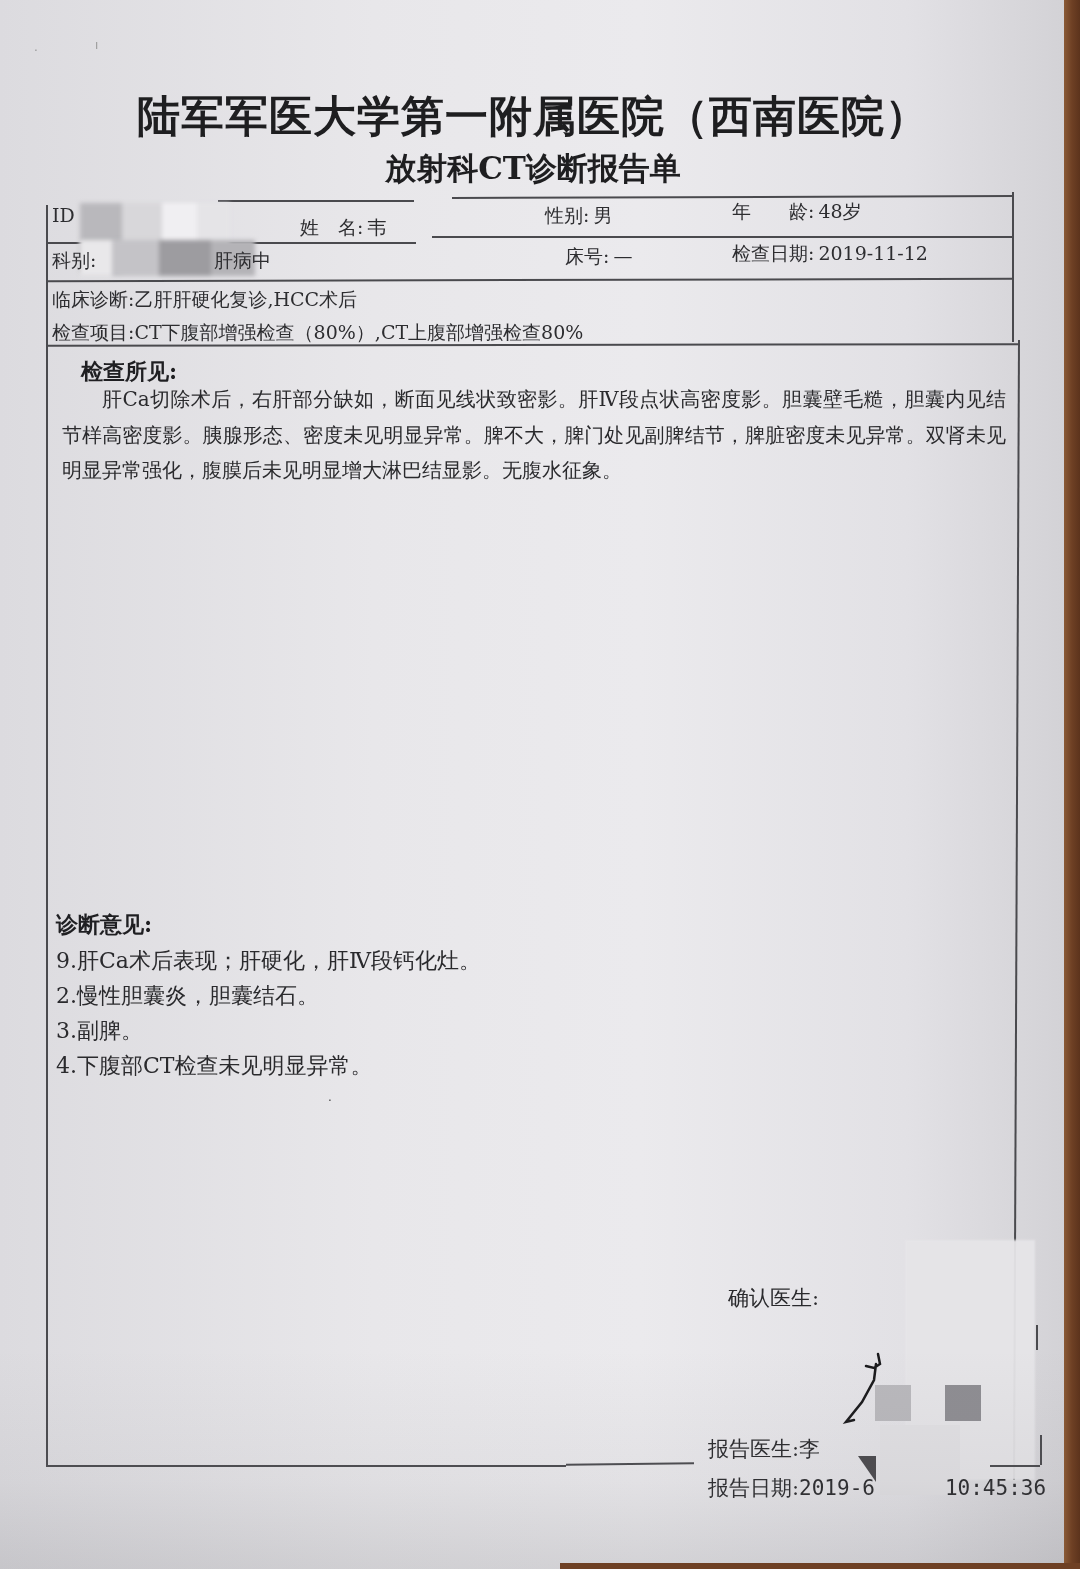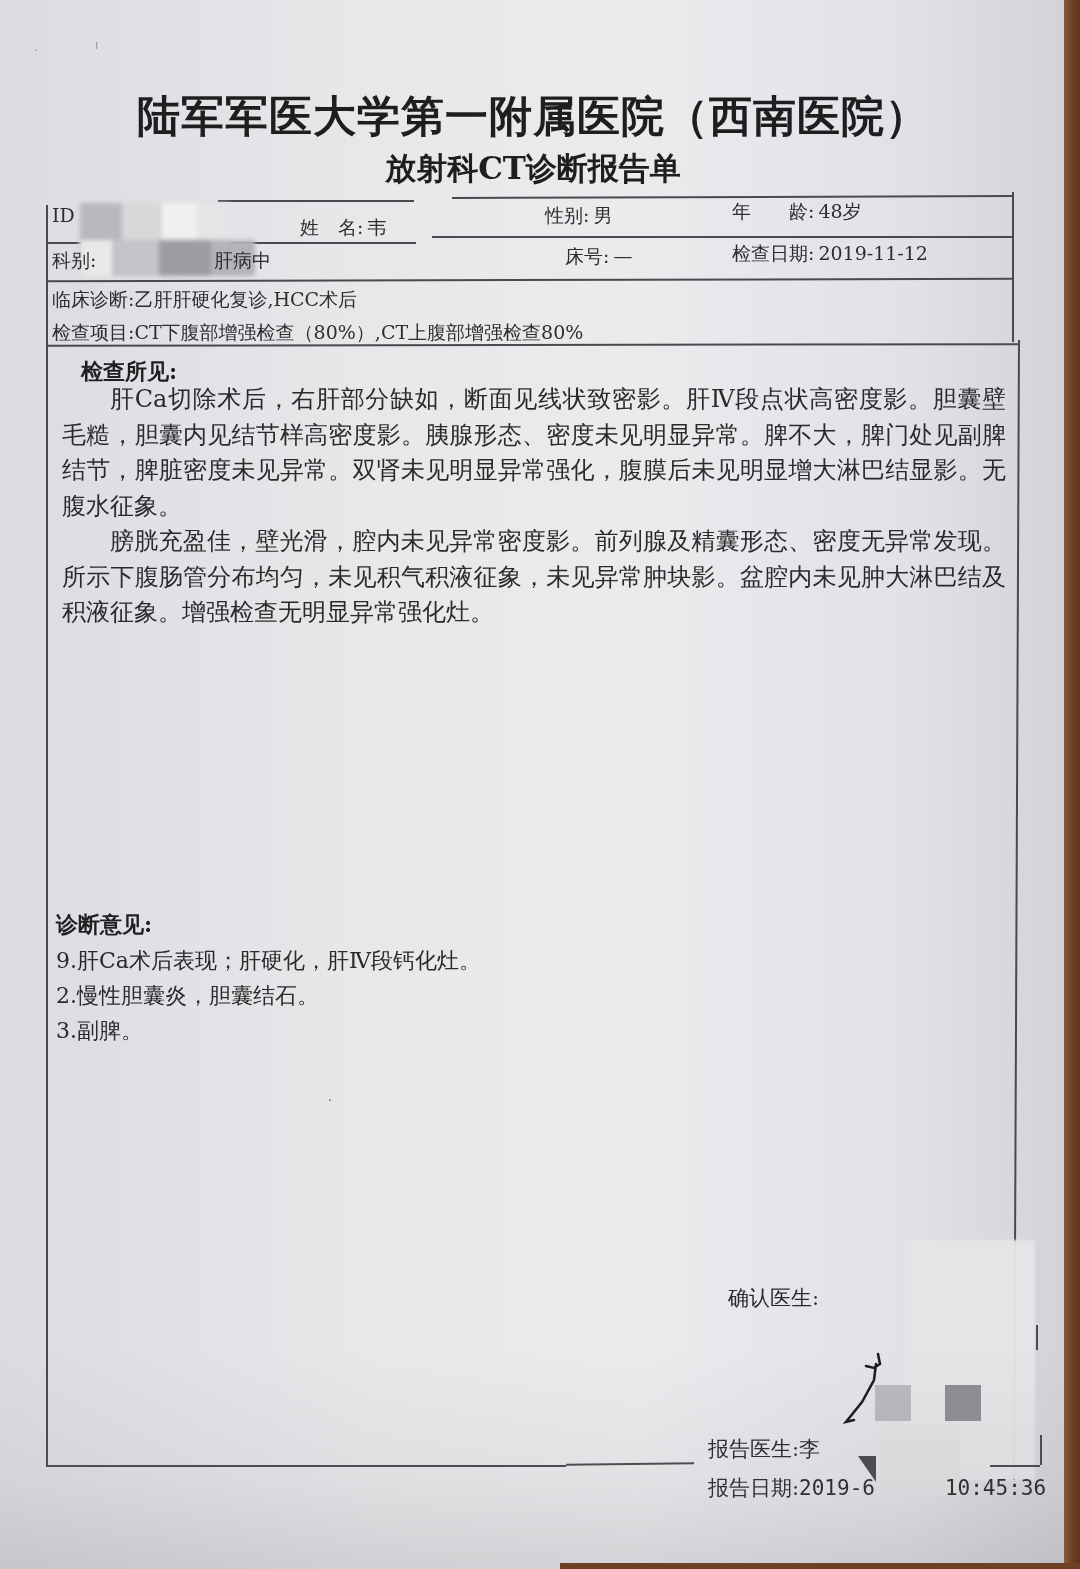--- a/index.html
+++ b/index.html
@@ -38,21 +38,21 @@
     .vline { position: absolute; background: #4a4a4e; width: 1.5px; }
 
     .field { position: absolute; font-size: 19px; color: #2d2d30; white-space: nowrap; }
     .field .lbl { margin-right: 4px; }
     .blur {
       position: absolute; filter: blur(2px);
     }
 
     .section-title { position: absolute; font-size: 22px; font-weight: bold; color: #1f1f22; }
     .para {
-      position: absolute; font-size: 24px; line-height: 35.5px; color: #2a2a2d;
+      position: absolute; font-size: 20px; line-height: 35.5px; color: #2a2a2d;
       text-indent: 2em; text-align: justify;
     }
     .diag { position: absolute; font-size: 22px; line-height: 35px; color: #2a2a2d; }
     .diag div { white-space: nowrap; }
 
     .sig-label { position: absolute; font-size: 21px; color: #2a2a2d; white-space: nowrap; }
     .signature { position: absolute; left: 840px; top: 1350px; }
     .mosaic { position: absolute; }
   </style>
 </head>
@@ -110,27 +110,27 @@
 
   <div class="field" style="left:52px;top:287px;">
     <span>临床诊断:</span><span>乙肝肝硬化复诊,HCC术后</span>
   </div>
   <div class="field" style="left:52px;top:320px;">
     <span>检查项目:</span><span>CT下腹部增强检查（80%）,CT上腹部增强检查80%</span>
   </div>
 
   <div class="section-title" style="left:54px;top:357px;margin-left:27px;">检查所见:</div>
   <div class="para" style="left:62px;top:382px;width:944px;">肝Ca切除术后，右肝部分缺如，断面见线状致密影。肝Ⅳ段点状高密度影。胆囊壁毛糙，胆囊内见结节样高密度影。胰腺形态、密度未见明显异常。脾不大，脾门处见副脾结节，脾脏密度未见异常。双肾未见明显异常强化，腹膜后未见明显增大淋巴结显影。无腹水征象。</div>
-  <div class="para" style="left:62px;top:524px;width:944px;">膀胱充盈佳，壁光滑，腔内未见异常密度影。前列腺及精囊形态、密度无异常发现。所示下腹肠管分布均匀，未见积气积液征象，未见异常肿块影。盆腔内未见肿大淋巴结及积液征象。增强检查无明显异常强化灶。</div>
 
   <div class="section-title" style="left:56px;top:910px;">诊断意见:</div>
   <div class="diag" style="left:56px;top:943px;">
     <div>9.肝Ca术后表现；肝硬化，肝Ⅳ段钙化灶。</div>
     <div>2.慢性胆囊炎，胆囊结石。</div>
     <div>3.副脾。</div>
+    <div>4.下腹部CT检查未见明显异常。</div>
   </div>
   <span class="speck" style="left:328px;top:1094px;color:#444;">·</span>
 
   <div class="sig-label" style="left:728px;top:1284px;">确认医生:</div>
 
   <svg class="signature" width="60" height="80" viewBox="0 0 60 80">
     <path d="M38 4 L40 14 L34 18 L26 16 M36 14 L34 30 L22 52 L6 72 L14 70" stroke="#1a1a1c" stroke-width="2.5" fill="none" stroke-linecap="round"></path>
   </svg>
 
   <div class="mosaic" style="left:905px;top:1240px;width:130px;height:240px;background:#e6e5e8;filter:blur(1px);opacity:0.95;"></div>

